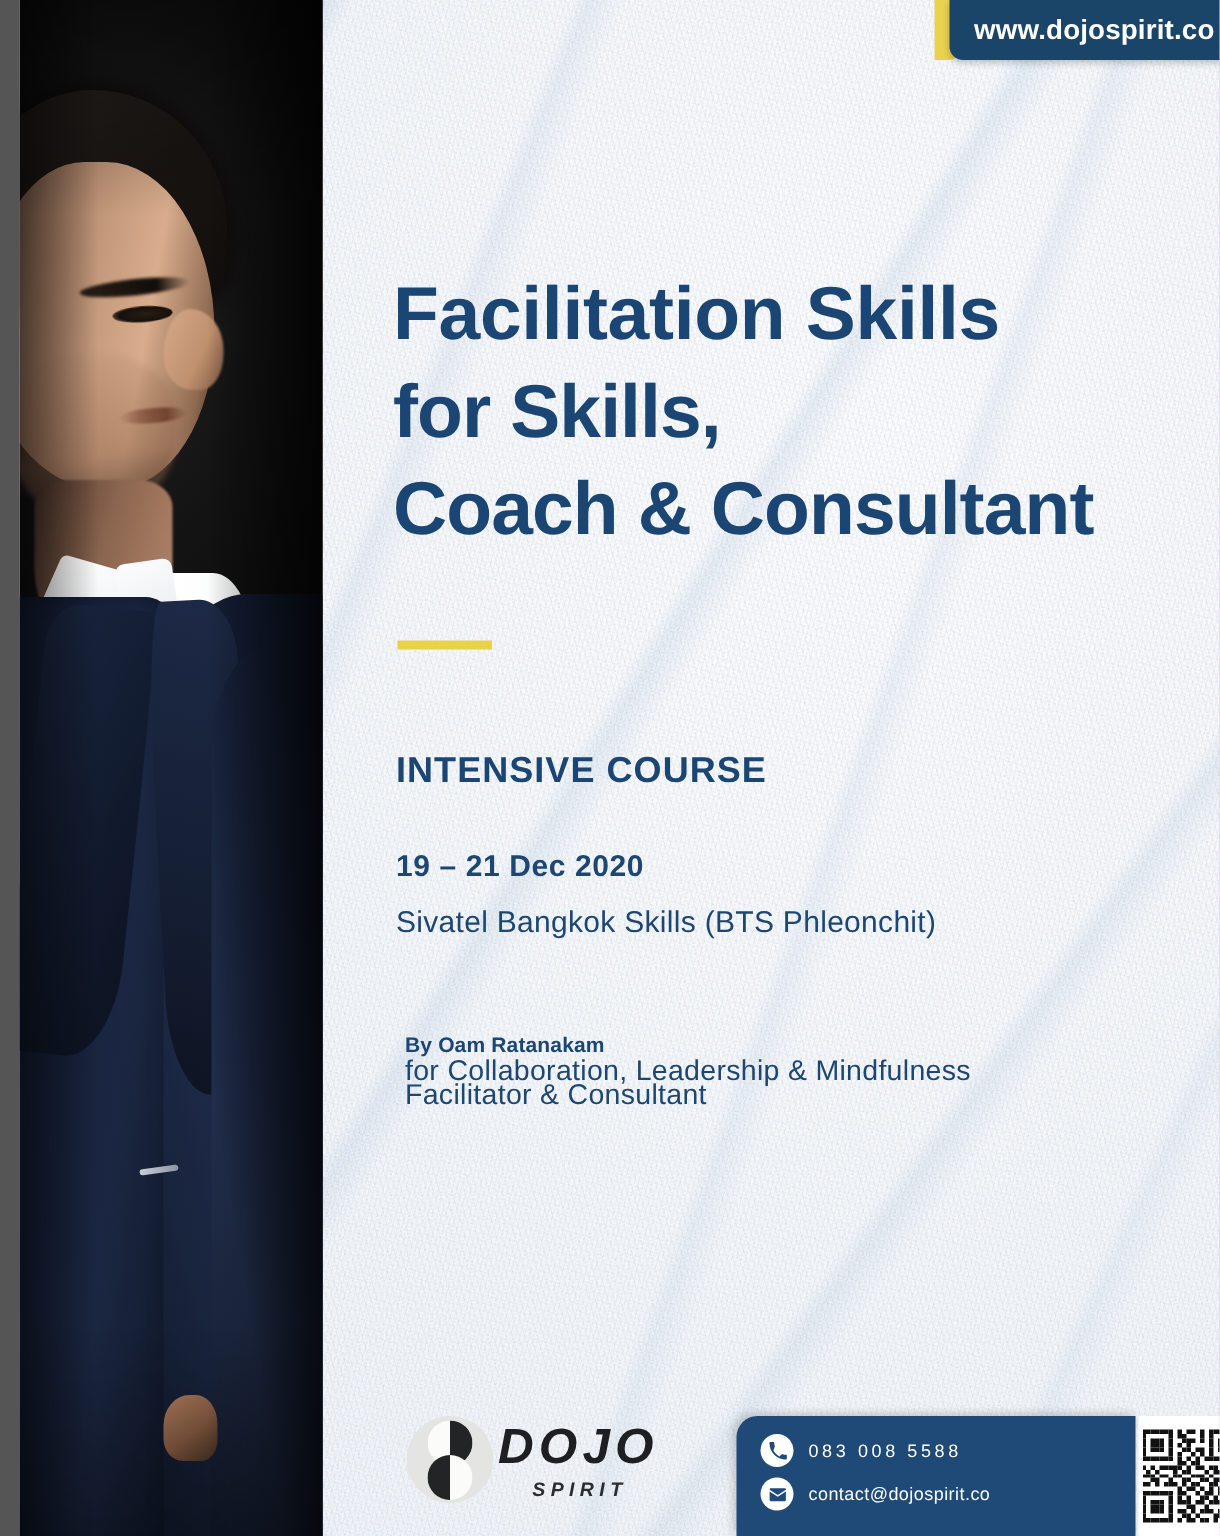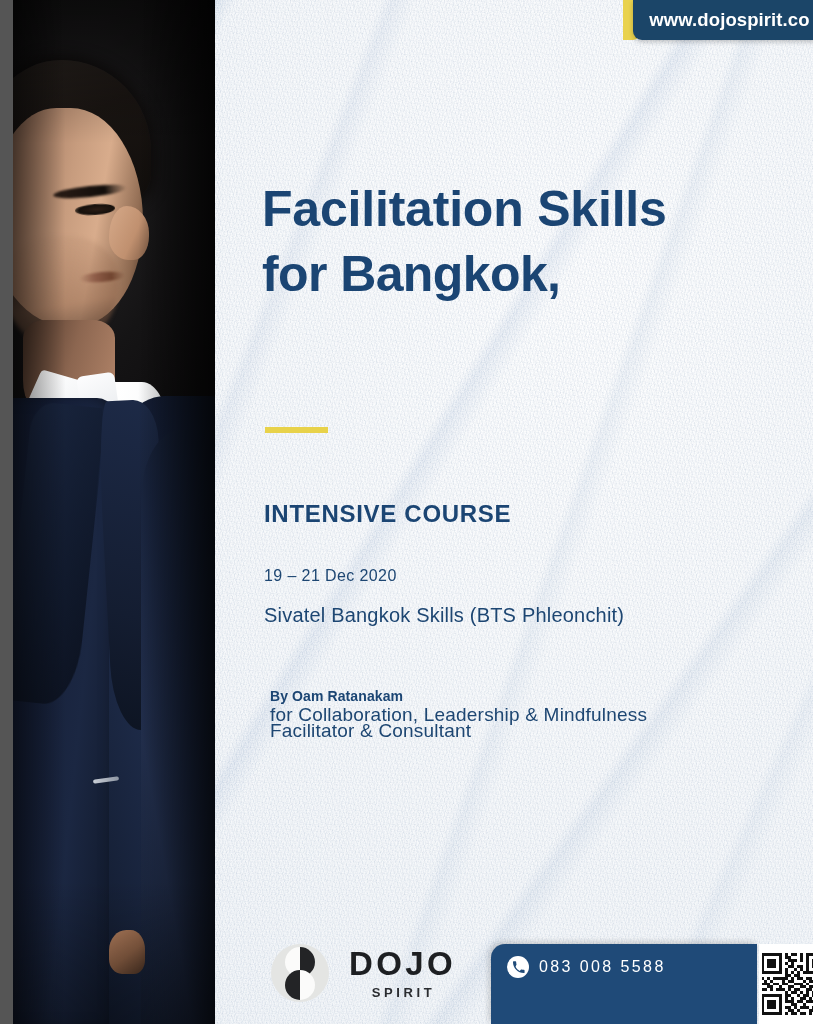--- a/index.html
+++ b/index.html
@@ -291,22 +291,22 @@
     color: #1b4573;
     font-size: 24px;
     font-weight: 700;
     letter-spacing: .7px;
   }
 
   .when {
     position: absolute;
     left: 2px; top: 567px;
     color: #1d4672;
-    font-size: 16px;
-    font-weight: 400;
+    font-size: 20px;
+    font-weight: 700;
     letter-spacing: .4px;
   }
   .where {
     position: absolute;
     left: 2px; top: 604px;
     color: #1d4672;
     font-size: 20px;
     font-weight: 400;
     letter-spacing: .2px;
   }
@@ -334,21 +334,22 @@
     font-size: 19px;
     letter-spacing: .2px;
   }
 
   
   .logo {
     position: absolute;
     left: 258px; top: 944px;
     display: flex;
     align-items: center;
-    gap: 20px;
+    gap: 3px;
+    font-style: italic;
   }
   .logo-mark {
     position: relative;
     width: 58px; height: 58px;
     border-radius: 50%;
     background: #e4e5e3;
     overflow: hidden;
   }
   .lm-top, .lm-bot {
     position: absolute;
@@ -405,21 +406,21 @@
     border-radius: 50%;
     background: #ffffff;
     display: flex;
     align-items: center;
     justify-content: center;
     flex: 0 0 22px;
   }
   .c-icon svg { display: block; }
   .c-text {
     color: #ffffff;
-    font-size: 16px;
+    font-size: 12px;
     font-weight: 400;
     letter-spacing: .3px;
     white-space: nowrap;
   }
   .c-text.phone { letter-spacing: 2.4px; }
 
   
   .qr-wrap {
     position: absolute;
     left: 746px; top: 944px;
@@ -474,21 +475,22 @@
     <div class="ph-vign"></div>
   </div>
 
   <div class="url-accent"></div>
   <div class="url-banner">www.dojospirit.co</div>
 
   <div class="content">
 
     <h1 class="title">
       <span class="l1">Facilitation Skills</span>
-      <span class="l2">for Bangkok,</span>
+      <span class="l2">for Skills,</span>
+      <span class="l3">Coach &amp; Consultant</span>
     </h1>
 
     <div class="accent-dash"></div>
 
     <div class="kicker">INTENSIVE COURSE</div>
 
     <div class="when">19 – 21 Dec 2020</div>
     <div class="where">Sivatel Bangkok Skills (BTS Phleonchit)</div>
 
     <div class="by-name">By Oam Ratanakam</div>
@@ -516,20 +518,29 @@
 
   <div class="contact-bar">
     <div class="contact-row">
       <span class="c-icon">
         <svg width="13" height="13" viewBox="0 0 24 24" fill="#1f4a78" aria-hidden="true">
           <path d="M6.6 10.8c1.7 3.3 4.3 5.9 7.6 7.6l2.5-2.5c.3-.3.8-.4 1.2-.3 1.3.4 2.7.7 4.1.7.7 0 1.2.5 1.2 1.2V21c0 .7-.5 1.2-1.2 1.2C10.9 22.2 1.8 13.1 1.8 1.8 1.8 1.1 2.3.6 3 .6h3.5c.7 0 1.2.5 1.2 1.2 0 1.4.2 2.8.7 4.1.1.4 0 .9-.3 1.2L6.6 10.8z"></path>
         </svg>
       </span>
       <span class="c-text phone">083 008 5588</span>
     </div>
+    <div class="contact-row">
+      <span class="c-icon">
+        <svg width="13" height="13" viewBox="0 0 24 24" fill="#1f4a78" aria-hidden="true">
+          <path d="M2 5.5C2 4.7 2.7 4 3.5 4h17c.8 0 1.5.7 1.5 1.5v.3L12 12.4 2 5.8v-.3z"></path>
+          <path d="M2 8l9.5 6.3c.3.2.7.2 1 0L22 8v10.5c0 .8-.7 1.5-1.5 1.5h-17C2.7 20 2 19.3 2 18.5V8z"></path>
+        </svg>
+      </span>
+      <span class="c-text">contact@dojospirit.co</span>
+    </div>
   </div>
 
   <div class="qr-wrap">
     <div class="qr" id="qr">
         <i class="on"></i>
         <i class="on"></i>
         <i class="on"></i>
         <i class="on"></i>
         <i class="on"></i>
         <i class="on"></i>

